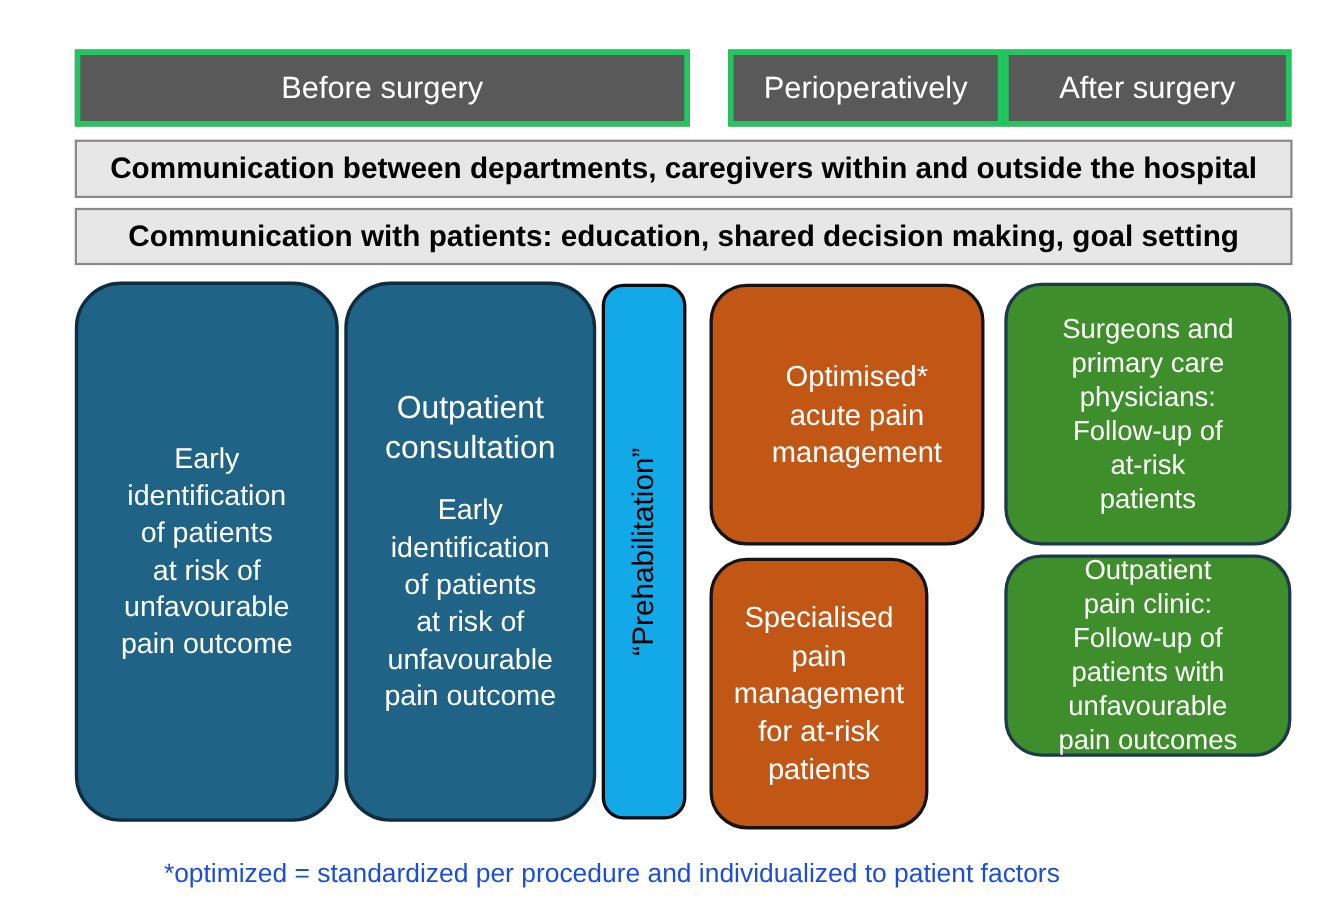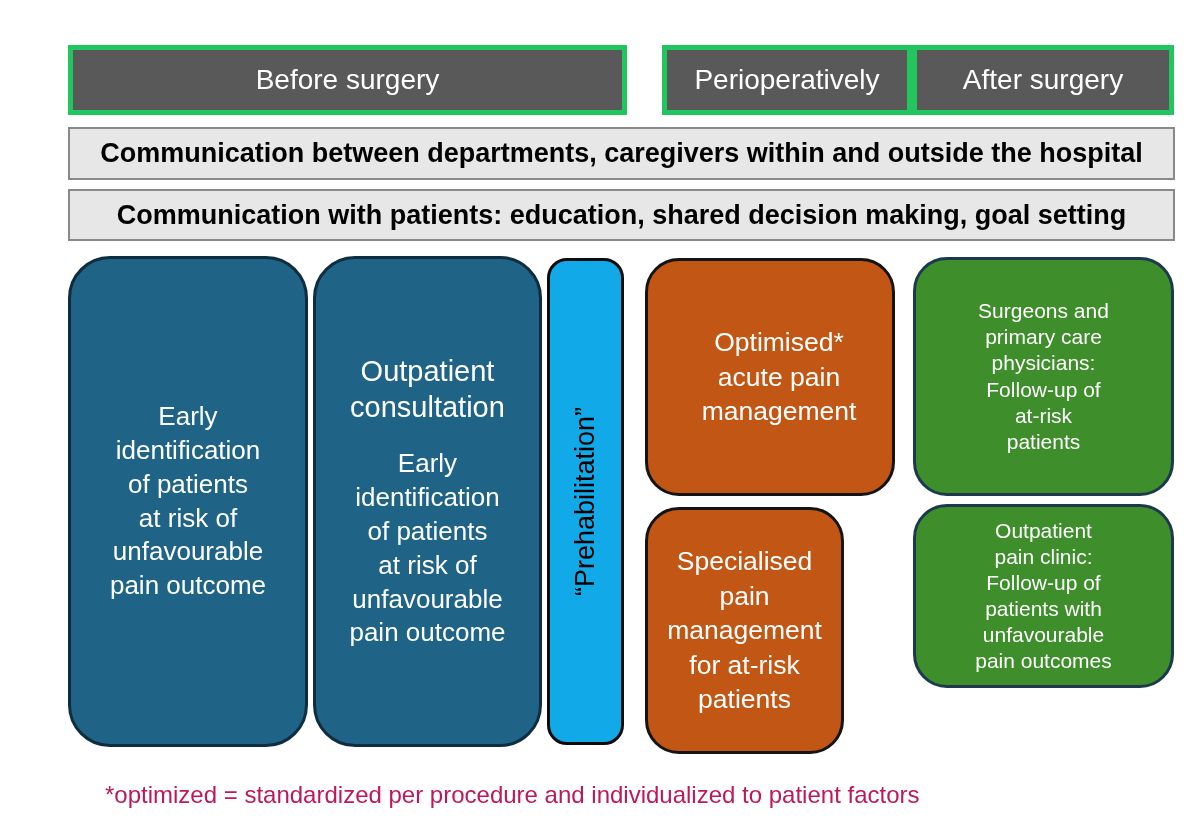--- a/index.html
+++ b/index.html
@@ -54,33 +54,34 @@
     font-size: 29px;
     line-height: 1.25;
     white-space: pre-line;
     margin-bottom: 22px;
   }
   .box-body {
     font-size: 26px;
     line-height: 1.3;
     white-space: pre-line;
   }
-  .green .box-body { line-height: 1.24; font-size: 21px; }
+  .green .box-body { line-height: 1.24; font-size: 25px; }
   .orange .box-body { font-size: 26.5px; }
 
   .rot-label {
     transform: rotate(-90deg);
     white-space: nowrap;
     font-size: 27px;
   }
 
   .footnote {
     font-size: 24px;
-    color: #be185d;
+    color: #1d4ed8;
     white-space: nowrap;
+    margin-left: 44px;
   }
 </style>
 </head>
 <body>
 
 <div class="canvas">
 
   <div class="abs phase" style="left:68px; top:45px; width:559px; height:70px;">Before surgery</div>
   <div class="abs phase" style="left:645px; top:45px; width:250px; height:70px;margin-left:17px;">Perioperatively</div>
   <div class="abs phase" style="left:912px; top:45px; width:262px; height:70px;">After surgery</div>

